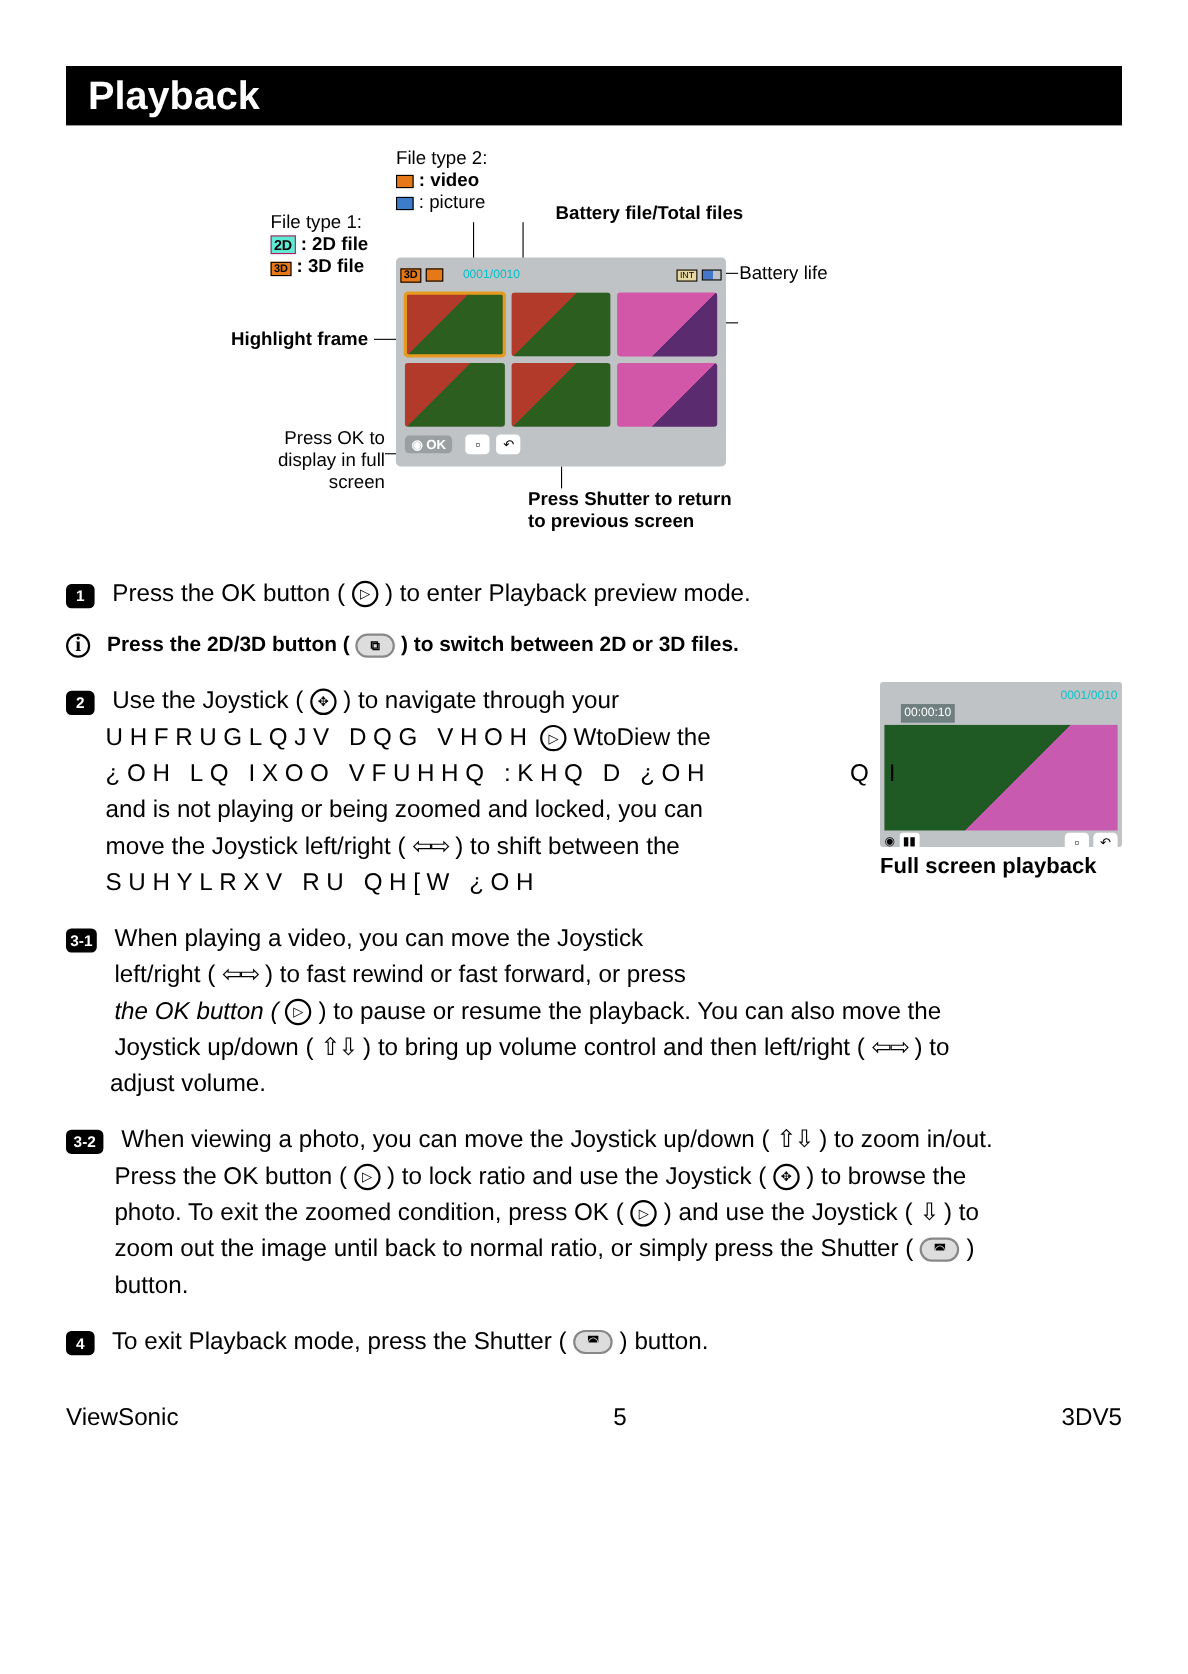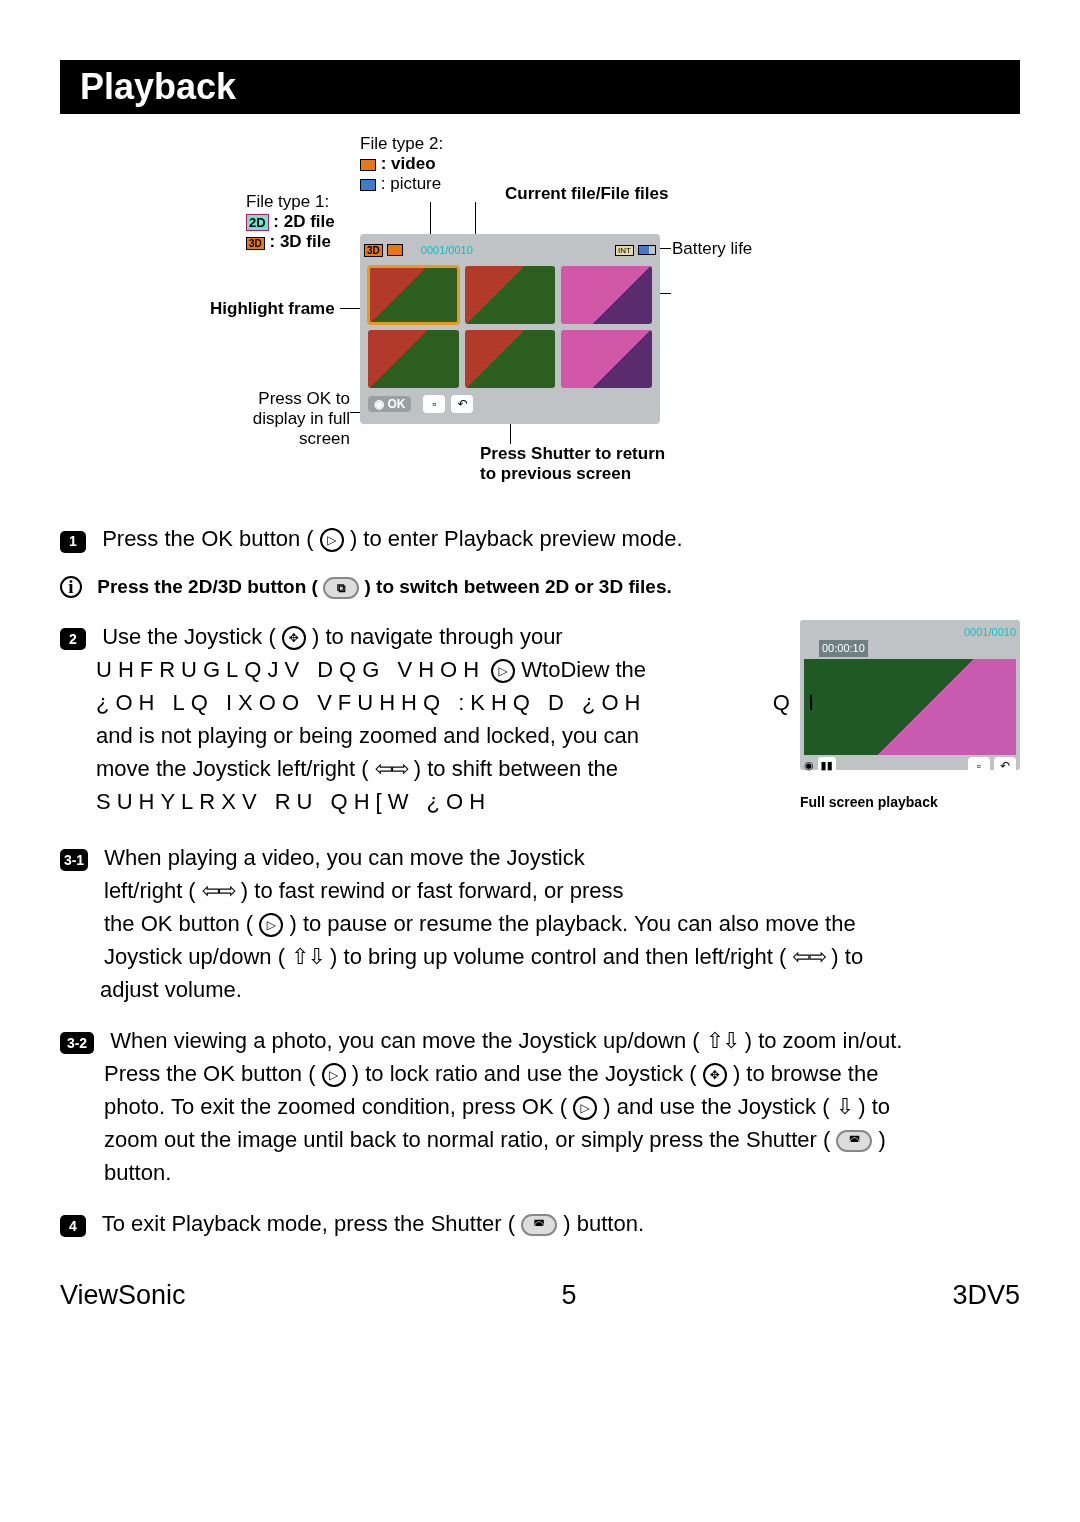--- a/index.html
+++ b/index.html
@@ -102,21 +102,21 @@
   .float-right-lcd{
     float:right;width:220px;margin:0 0 10px 20px;
   }
   .mini-lcd{
     width:220px;height:150px;background:#c0c3c5;border-radius:3px;
     padding:4px;font-size:11px;
   }
   .mini-lcd .img{height:96px;background:linear-gradient(135deg,#1f5a24 0 55%,#c85bb0 55% 100%);margin:2px 0;}
   .footer{
     display:flex;justify-content:space-between;
-    font-size:27px;margin-top:40px;
+    font-size:22px;margin-top:40px;
   }
   .garble { letter-spacing: 6px; }
 </style>
 </head>
 <body>
 
 <div class="page">
 
   <div class="headline-bar">Playback</div>
 
@@ -124,21 +124,21 @@
 
     <div class="callout" style="left:300px;top:0;">
       <div>File type 2:</div>
       <div><span class="orange-ico"></span>
            <span class="bold">: video</span></div>
       <div><span class="blue-ico"></span>
            <span>: picture</span></div>
     </div>
     <div class="line v" style="left:370px;top:68px;height:36px;"></div>
 
-    <div class="callout bold" style="left:445px;top:50px;">Current file/File files</div>
+    <div class="callout bold" style="left:445px;top:50px;">Battery file/Total files</div>
     <div class="line v" style="left:415px;top:68px;height:40px;"></div>
 
     <div class="callout" style="left:170px;top:58px;margin-left:16px;">
       <div>File type 1:</div>
       <div><span class="twod-ico">2D</span>
            <span class="bold">: 2D file</span></div>
       <div><span class="thrd-ico">3D</span>
            <span class="bold">: 3D file</span></div>
     </div>
 
@@ -213,21 +213,21 @@
         <div style="color:#fff;background:#708080;display:inline-block;padding:0 3px;margin-left:15px;">00:00:10</div>
         <div class="img"></div>
         <div style="display:flex;gap:4px;align-items:center;">
           <span>◉</span>
           <span style="background:#fff;border-radius:3px;padding:0 3px;">▮▮</span>
           <span style="flex:1"></span>
           <span class="smbtn">▫</span>
           <span class="smbtn">↶</span>
         </div>
       </div>
-      <div style="font-weight:bold;font-size:14px;margin-top:22px;">Full screen playback</div>
+      <div style="font-weight:bold;font-size:20px;margin-top:3px;">Full screen playback</div>
     </div>
 
     <span class="numbox">2</span>
     <span>Use the Joystick (</span>
     <span class="icon-circ">✥</span>
     <span>) to navigate through your</span><br>
     <span style="margin-left:36px;" class="garble">UHFRUGLQJV DQG VHOH</span>
     <span class="icon-circ">▷</span>
     <span>WtoDiew</span>
     <span>the</span><br>
@@ -239,21 +239,21 @@
     <span>) to shift between the</span><br>
     <span style="margin-left:36px;" class="garble">SUHYLRXV RU QH[W ¿OH</span>
   </div>
 
   <div class="instr">
     <span class="numbox" style="width:28px;">3-1</span>
     <span>When playing a video, you can move the Joystick</span><br>
     <span style="margin-left:44px;">left/right (</span>
     <span class="arrows">⇦⇨</span>
     <span>) to fast rewind or fast forward, or press</span><br>
-    <span style="margin-left:44px;">the OK button (</span>
+    <span style="margin-left:44px;font-style:italic;">the OK button (</span>
     <span class="icon-circ">▷</span>
     <span>) to pause or resume the playback. You can also move the</span><br>
     <span style="margin-left:44px;">Joystick up/down (</span>
     <span class="arrows">⇧⇩</span>
     <span>) to bring up volume control and then left/right (</span>
     <span class="arrows">⇦⇨</span>
     <span>) to</span><br>
     <span style="margin-left:40px;">adjust volume.</span>
   </div>
 

